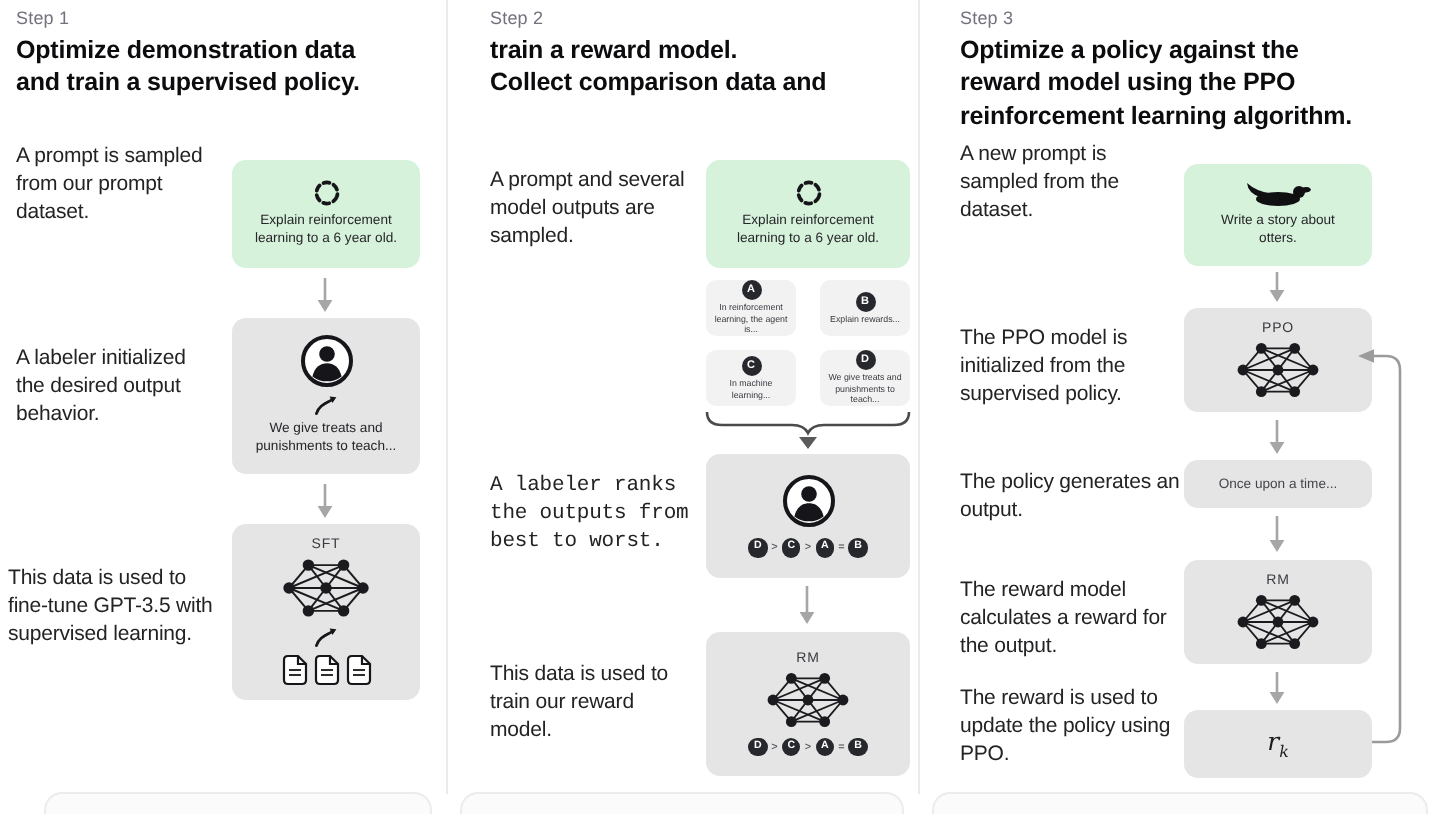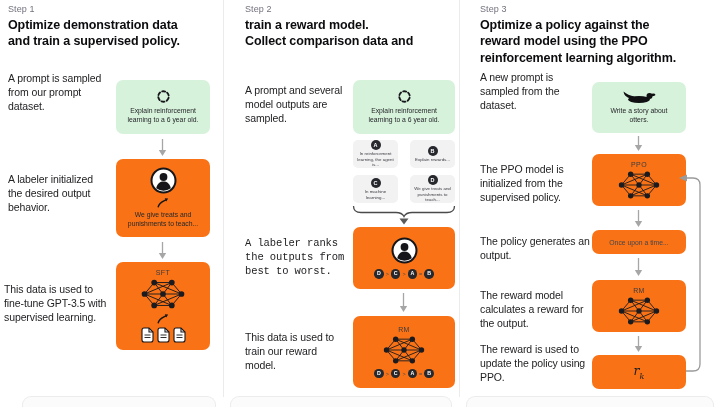--- a/index.html
+++ b/index.html
@@ -10,21 +10,21 @@
     overflow:hidden;
   }
   .vdiv { position:absolute; top:0; width:1px; height:397px; background:#ebebeb; }
   .peek { position:absolute; height:12px; background:#fbfbfb; border:1px solid #ececec; border-bottom:none; border-radius:9px 9px 0 0; }
   .step-label { position:absolute; font-size:9px; color:#72727e; letter-spacing:0.1px; }
   .heading { position:absolute; font-size:12.5px; font-weight:bold; color:#0c0c0f; line-height:1.3; letter-spacing:-0.1px; }
   .heading span { display:block; }
   .caption { position:absolute; font-size:10.5px; line-height:1.33; color:#232326; letter-spacing:-0.1px; }
   .box { position:absolute; border-radius:7px; display:flex; flex-direction:column; align-items:center; justify-content:center; text-align:center; }
   .greenbox { background:#d6f2db; }
-  .graybox { background:#f97316; }
+  .graybox { background:#e5e5e5; }
   .boxtext { font-size:6.8px; line-height:1.32; color:#26262a; }
   .model-label { font-size:7px; color:#3a3a40; letter-spacing:0.4px; }
   .varrow { position:absolute; }
   .ansgrid { position:absolute; display:grid; grid-template-columns:45px 45px; column-gap:12px; row-gap:7px; }
   .ansbox { height:28px; background:#f2f2f3; border-radius:5px; display:flex; flex-direction:column; align-items:center; justify-content:center; padding:2px 2px; }
   .anscircle { width:10px; height:10px; border-radius:50%; background:#27282d; color:#fff; font-size:5.5px; font-weight:bold; line-height:10px; text-align:center; margin-bottom:1px; }
   .microtext { font-size:4.4px; line-height:1.3; color:#3a3a40; text-align:center; }
   .rankrow { display:flex; align-items:center; justify-content:center; gap:2px; }
   .rankcircle { width:9.5px; height:9.5px; border-radius:50%; background:#27282d; color:#fff; font-size:5.3px; font-weight:bold; line-height:9.5px; text-align:center; }
   .ranksep { font-size:5.5px; color:#4c4c52; }

